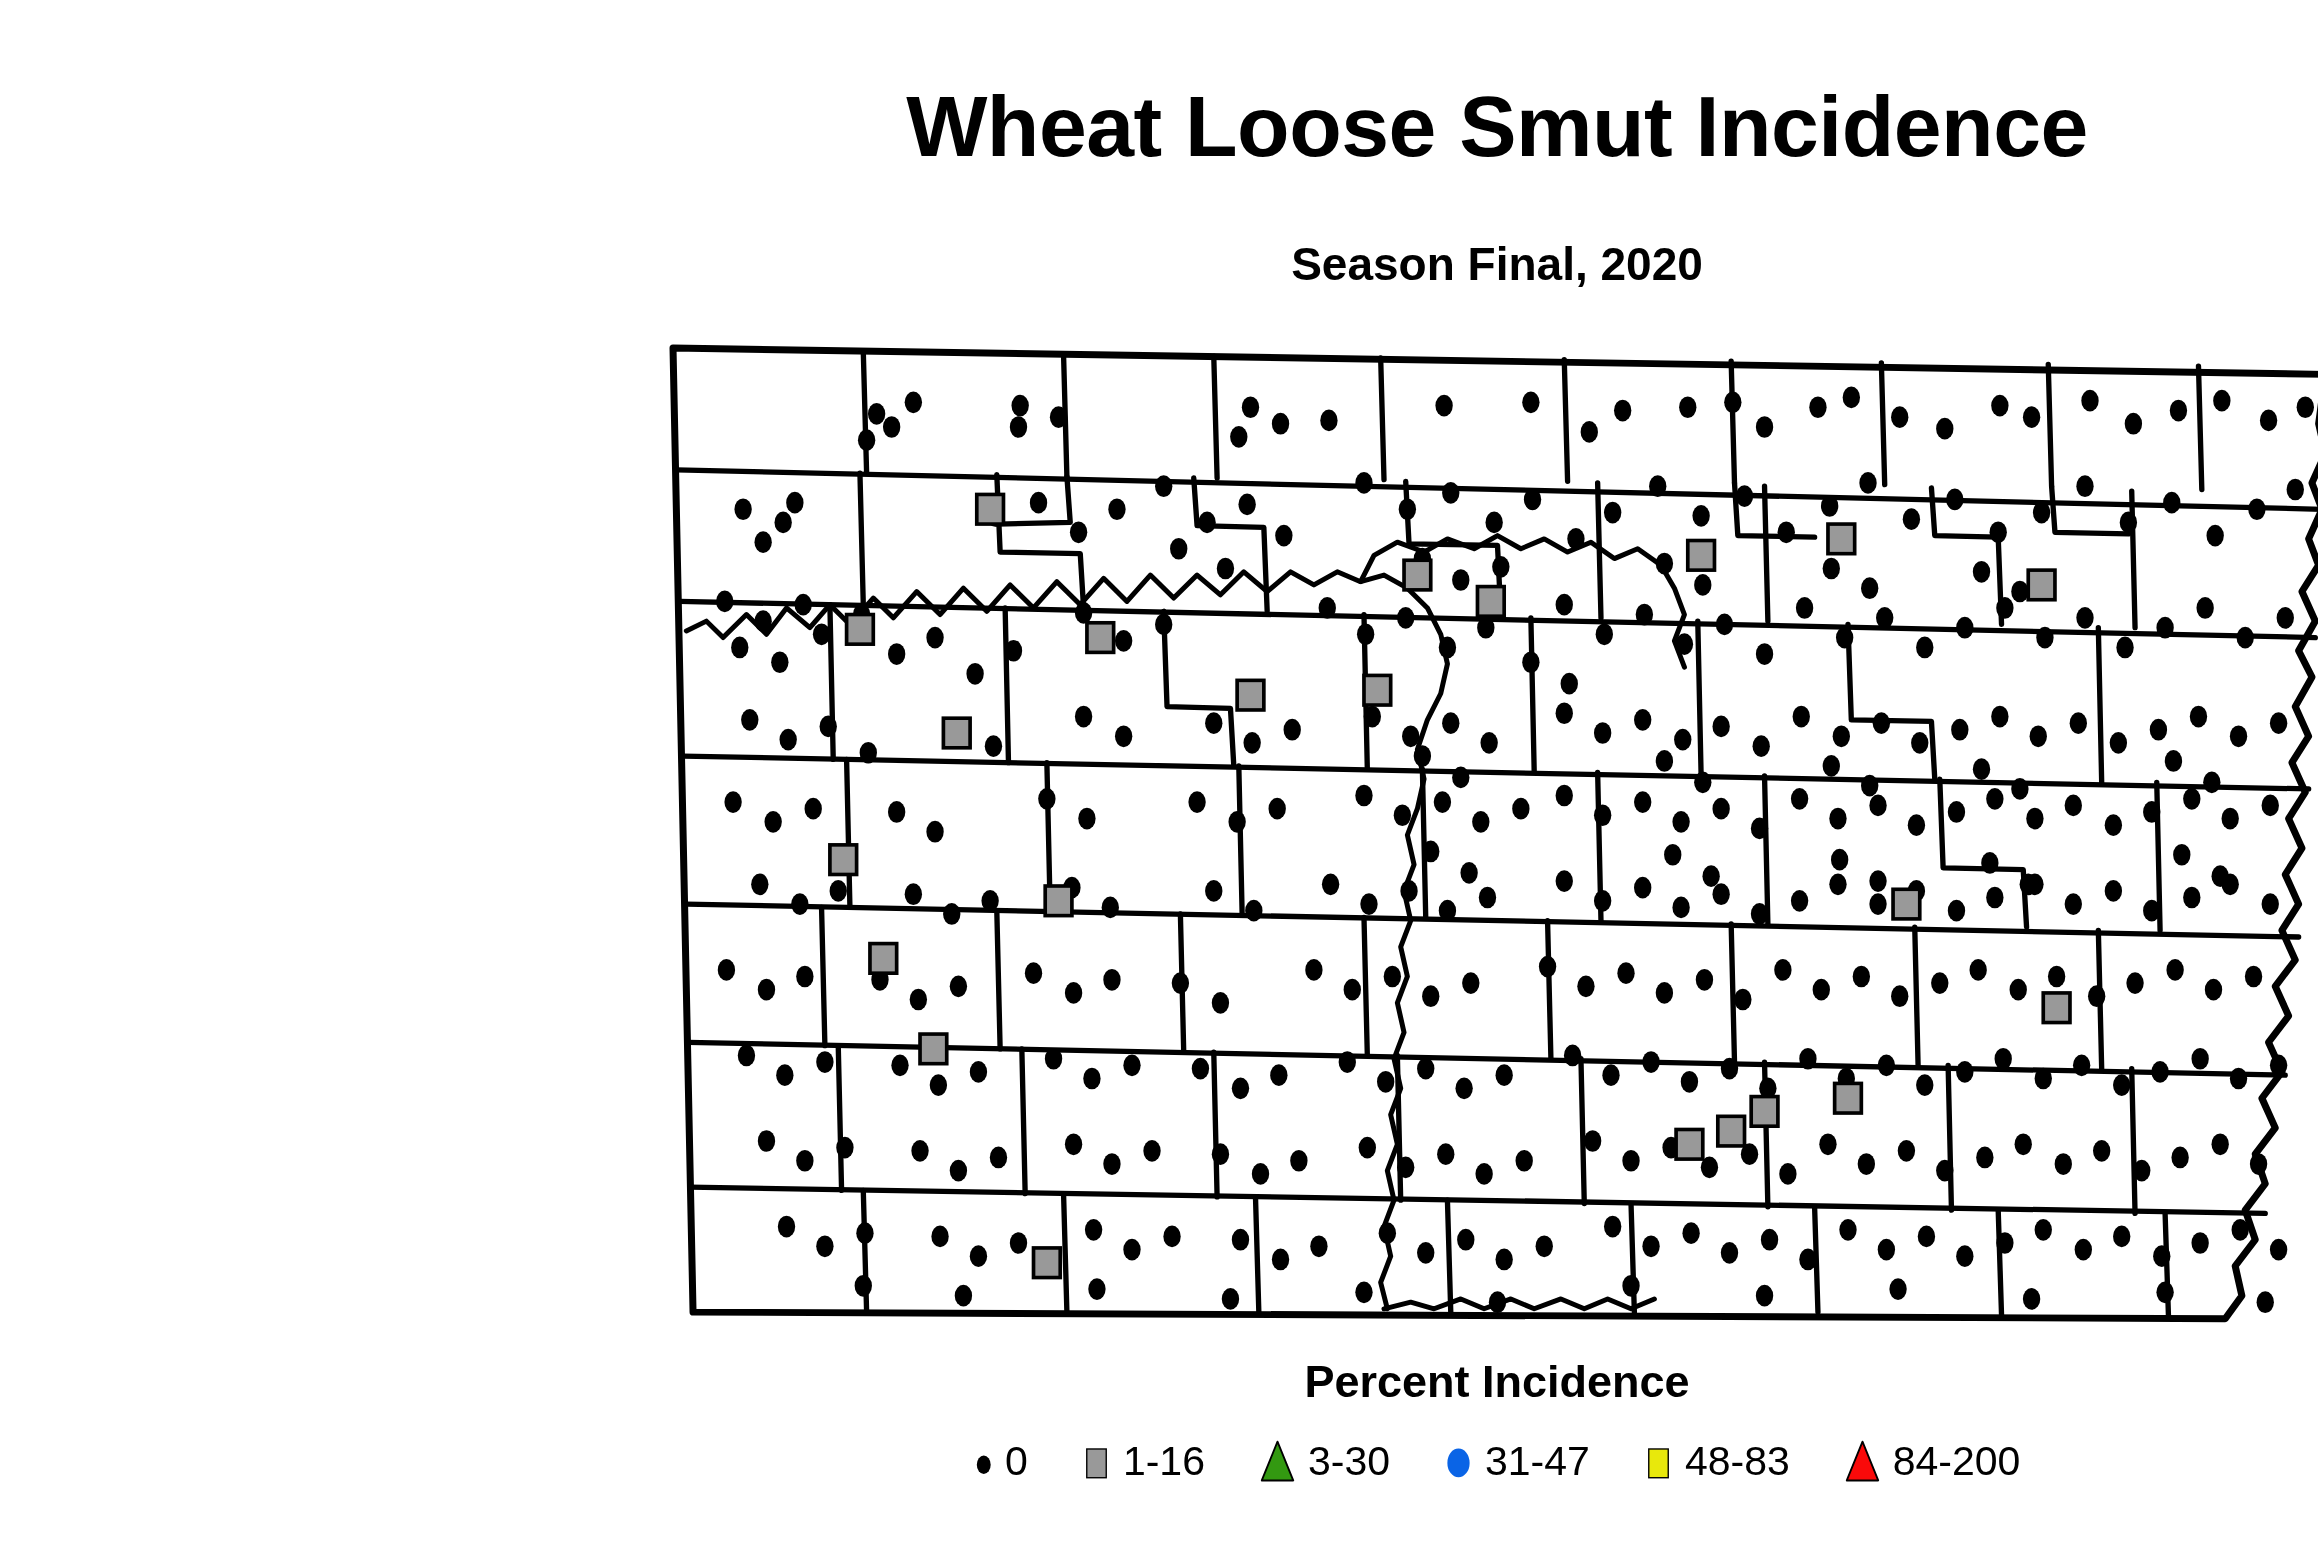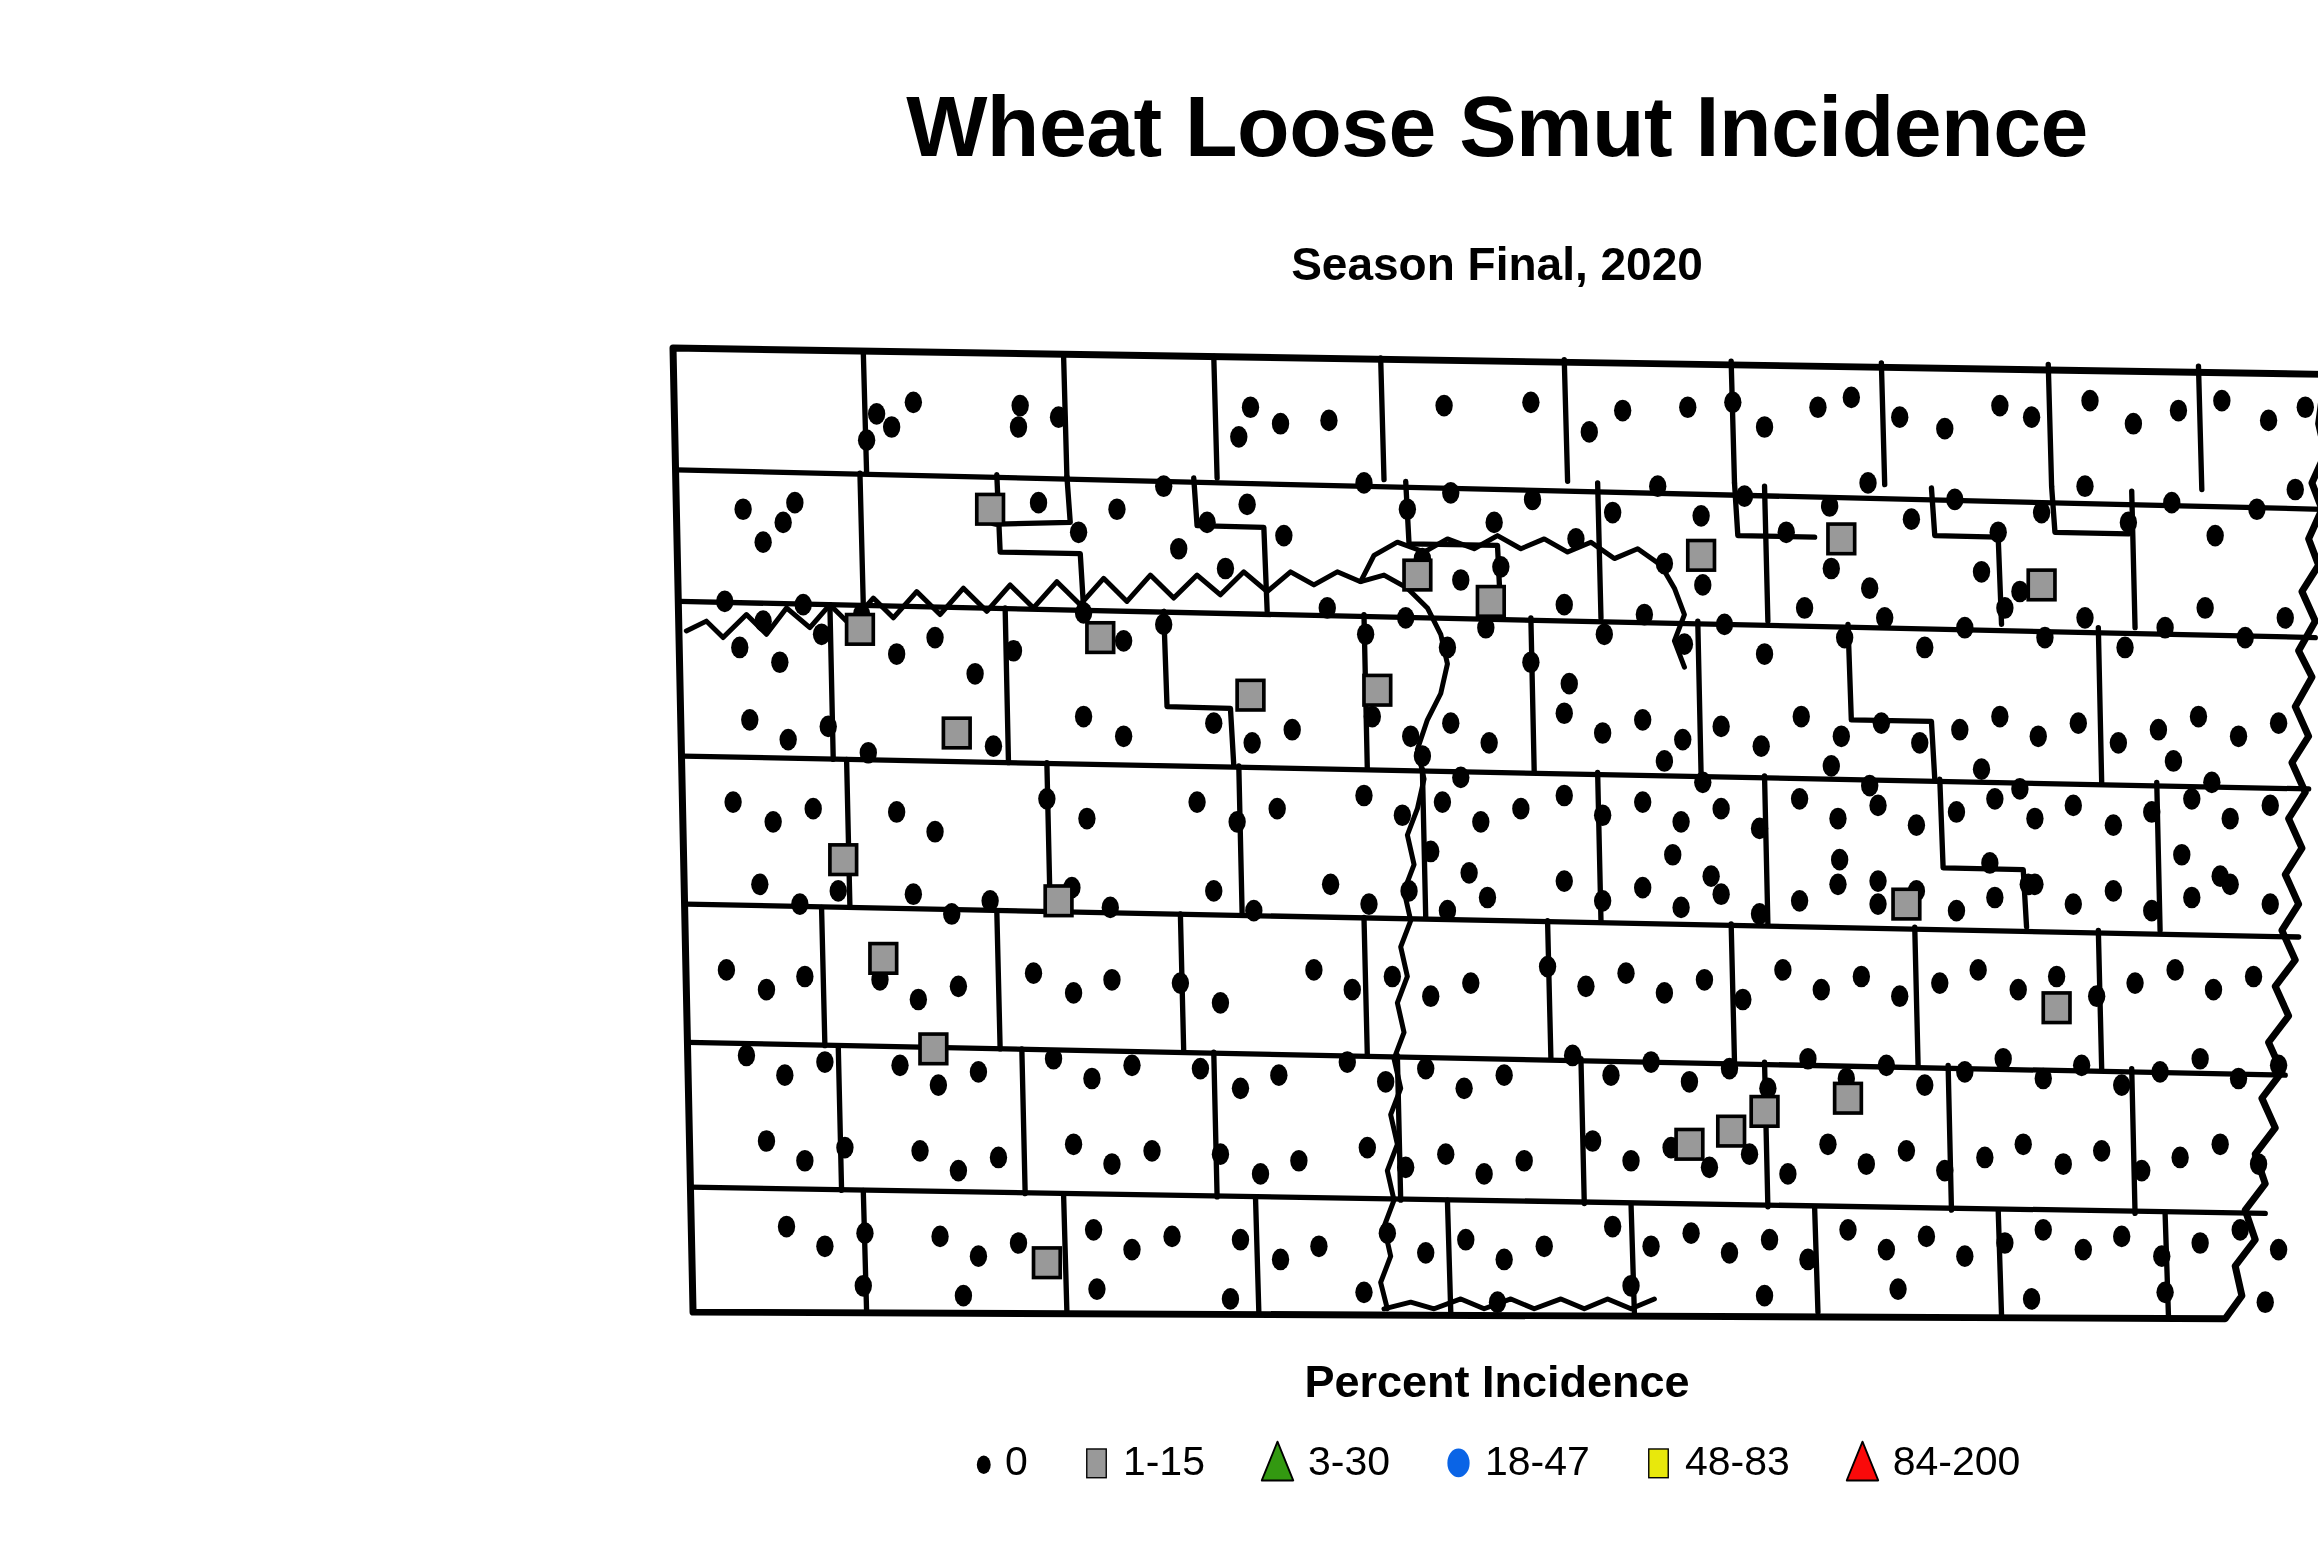--- a/index.html
+++ b/index.html
@@ -607,37 +607,37 @@
             </svg>
           </div>
           <div class="legend-label">0</div>
         </div>
         <div class="legend-item">
           <div class="legend-sym" style="width: 29px;">
             <svg viewBox="0 0 62 110" width="29" height="51">
               <rect x="10" y="28" width="42" height="62" fill="#999999" stroke="#000" stroke-width="3"></rect>
             </svg>
           </div>
-          <div class="legend-label">1-15</div>
+          <div class="legend-label">1-16</div>
         </div>
         <div class="legend-item">
           <div class="legend-sym" style="width: 37px;">
             <svg viewBox="0 0 80 110" width="37" height="51">
               <polygon points="40,12 74,96 6,96" fill="#339911" stroke="#000" stroke-width="4" stroke-linejoin="round"></polygon>
             </svg>
           </div>
           <div class="legend-label">3-30</div>
         </div>
         <div class="legend-item">
           <div class="legend-sym" style="width: 29px;">
             <svg viewBox="0 0 62 110" width="29" height="51">
               <ellipse cx="31" cy="58" rx="24" ry="31" fill="#0a64e6"></ellipse>
             </svg>
           </div>
-          <div class="legend-label">18-47</div>
+          <div class="legend-label">31-47</div>
         </div>
         <div class="legend-item">
           <div class="legend-sym" style="width: 29px;">
             <svg viewBox="0 0 62 110" width="29" height="51">
               <rect x="10" y="28" width="42" height="62" fill="#e8e80c" stroke="#000" stroke-width="3"></rect>
             </svg>
           </div>
           <div class="legend-label">48-83</div>
         </div>
         <div class="legend-item">

